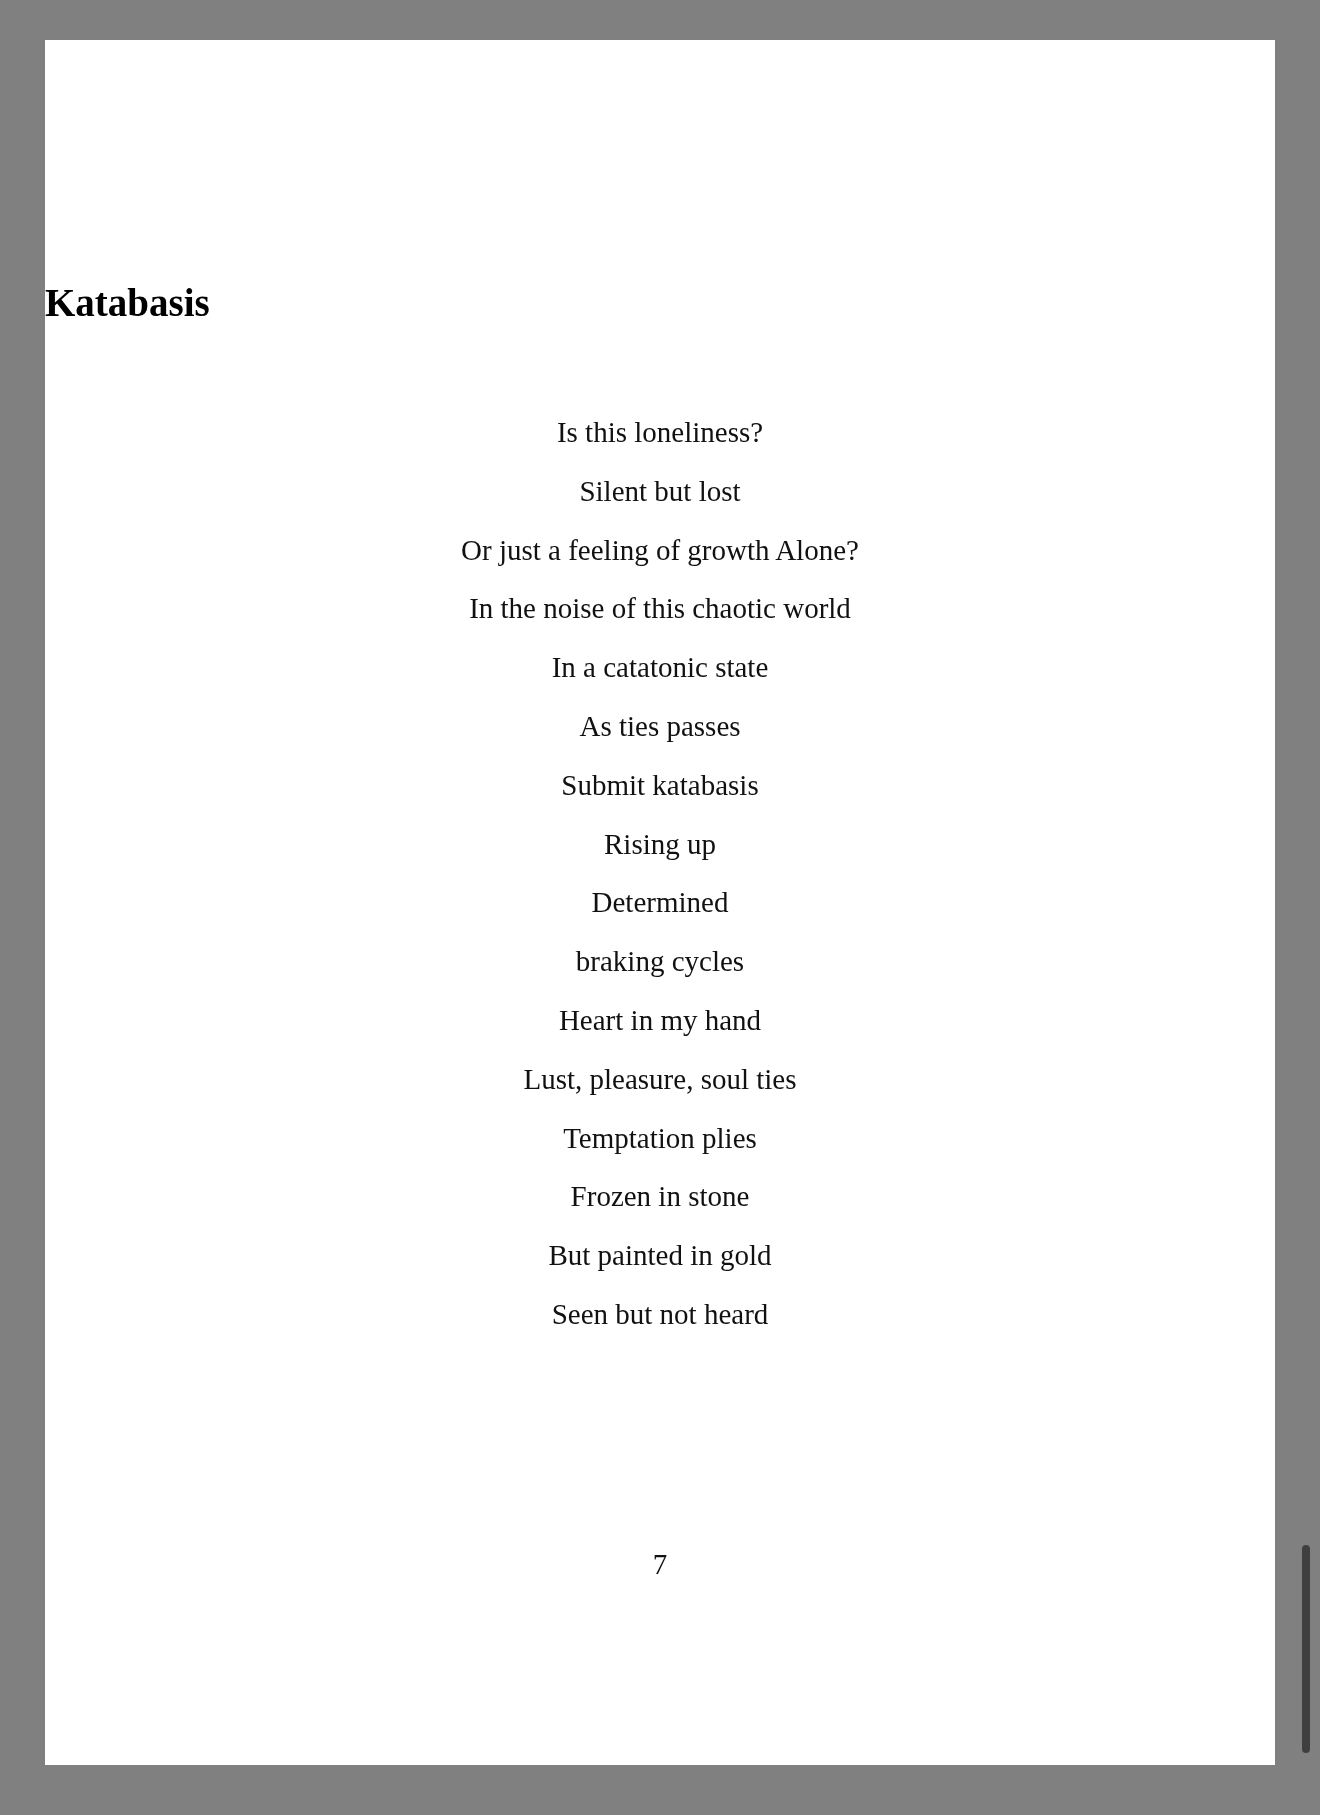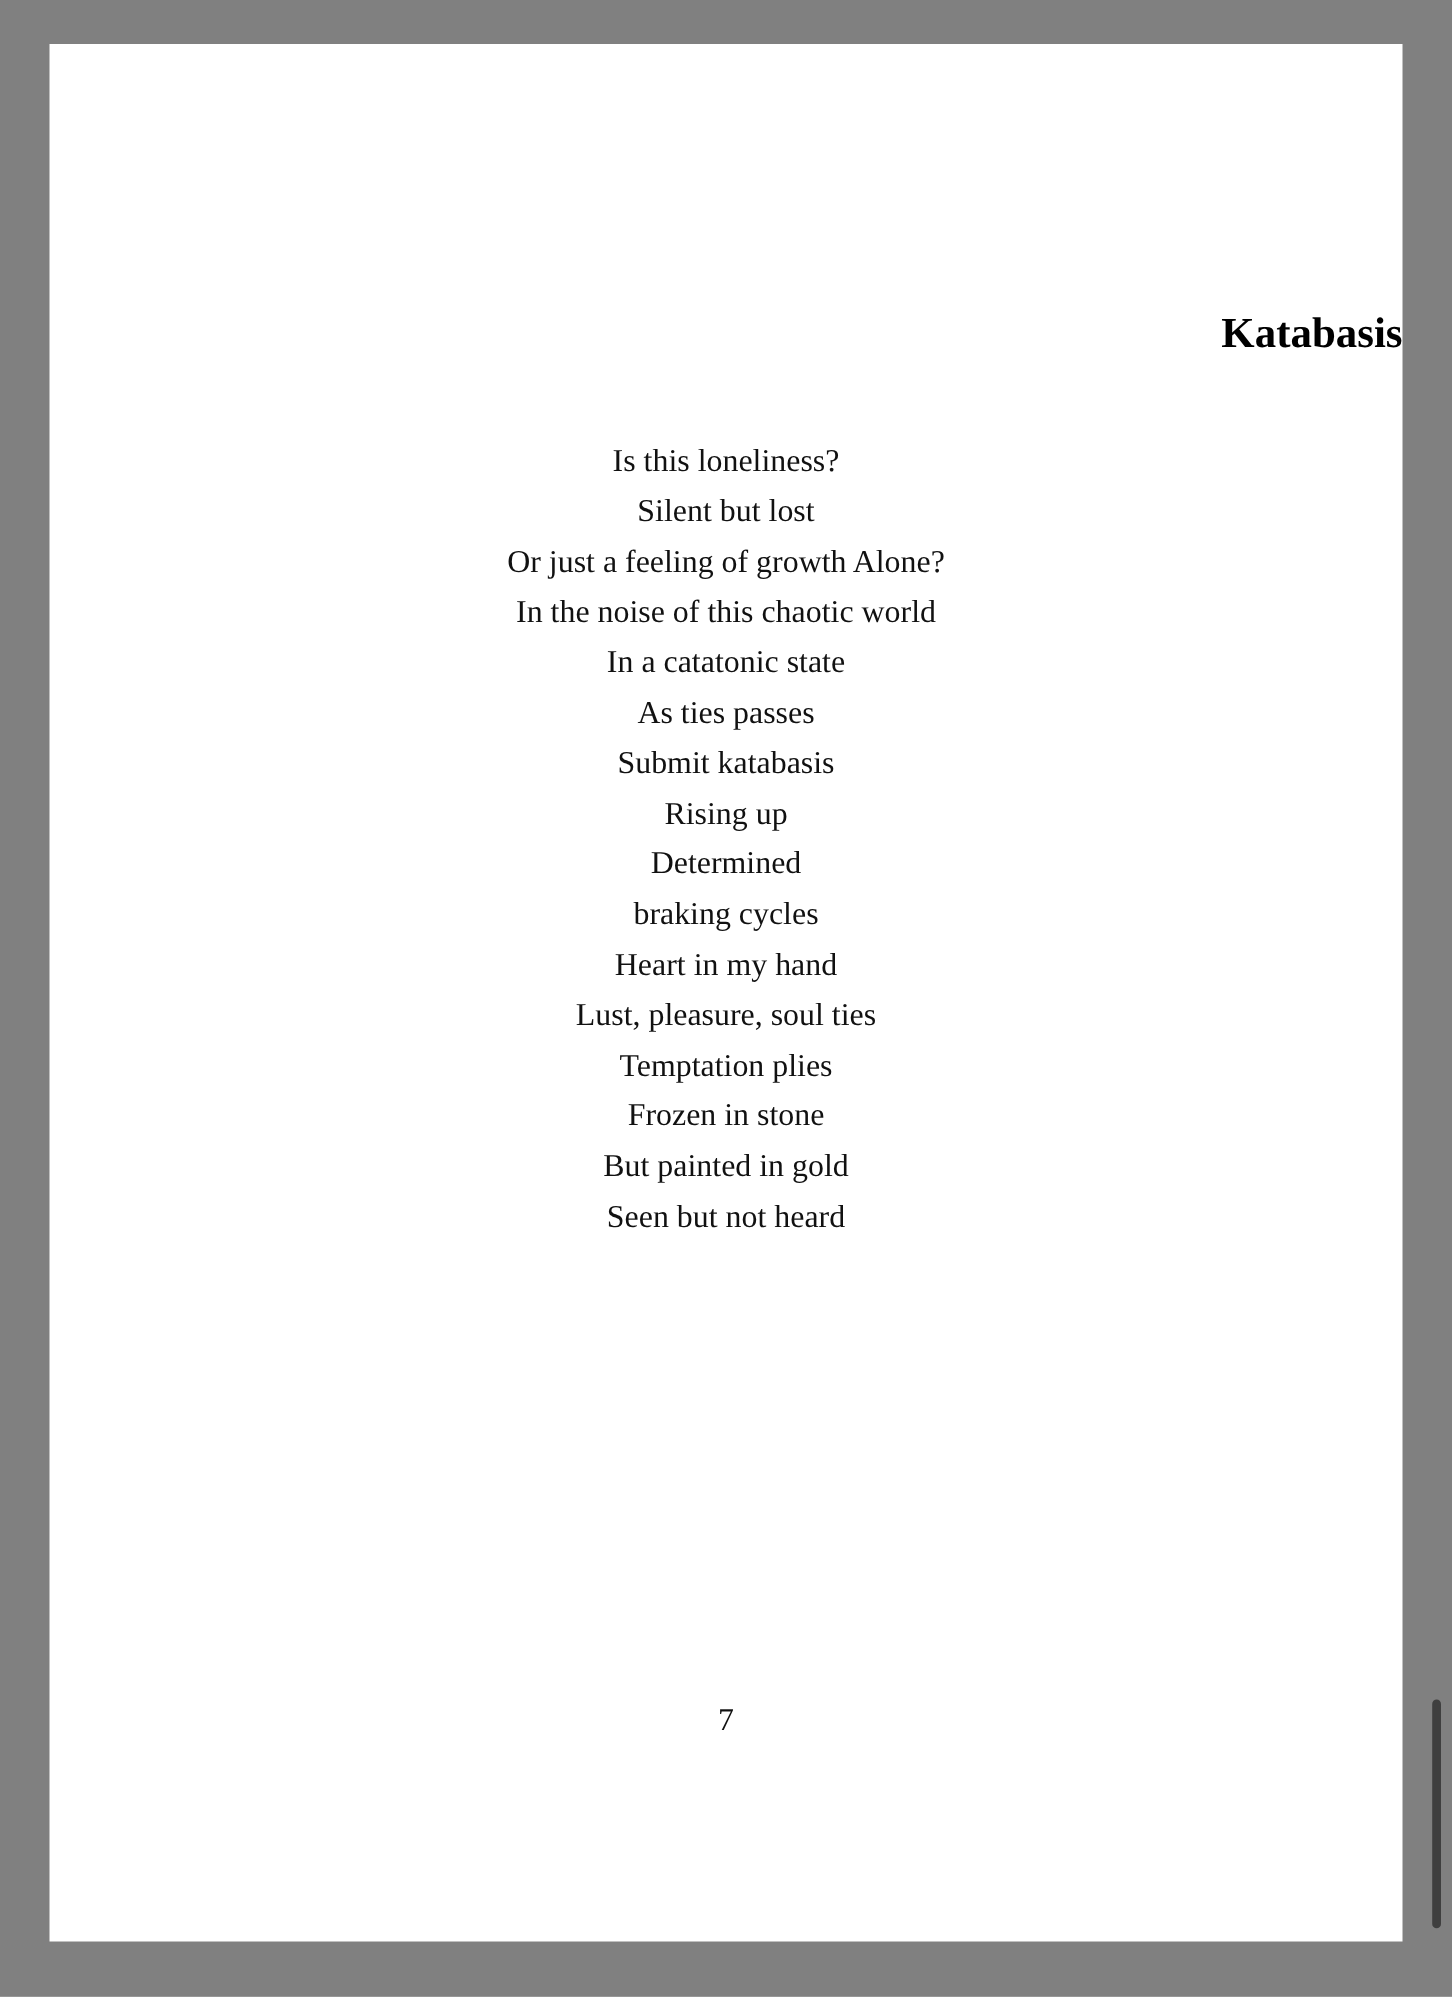--- a/index.html
+++ b/index.html
@@ -22,21 +22,21 @@
       top: 40px;
       width: 1230px;
       height: 1725px;
       background: #ffffff;
     }
     .title {
       position: absolute;
       left: 0;
       right: 0;
       top: 238px;
-      text-align: right;
+      text-align: left;
       font-family: "Liberation Serif", "DejaVu Serif", serif;
       font-weight: bold;
       font-size: 39px;
       line-height: 50px;
       color: #000;
       margin: 0;
     }
     .poem {
       position: absolute;
       left: 0;
@@ -45,21 +45,21 @@
       text-align: center;
       font-family: "Liberation Serif", "DejaVu Serif", serif;
       font-size: 29px;
       line-height: 45.8px;
       color: #111;
       margin: 0;
       padding: 0;
       list-style: none;
     }
     .poem li {
-      margin: 0;
+      margin: 13px;
       padding: 0;
       white-space: nowrap;
     }
     .page-number {
       position: absolute;
       left: 0;
       right: 0;
       top: 1506px;
       text-align: center;
       font-family: "Liberation Serif", "DejaVu Serif", serif;

